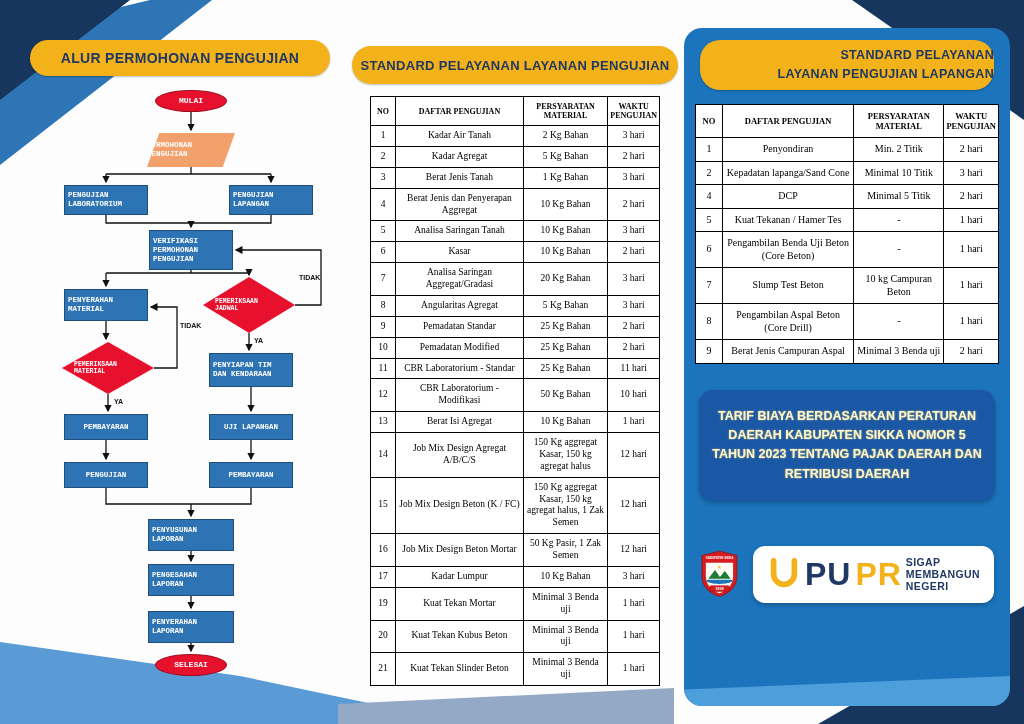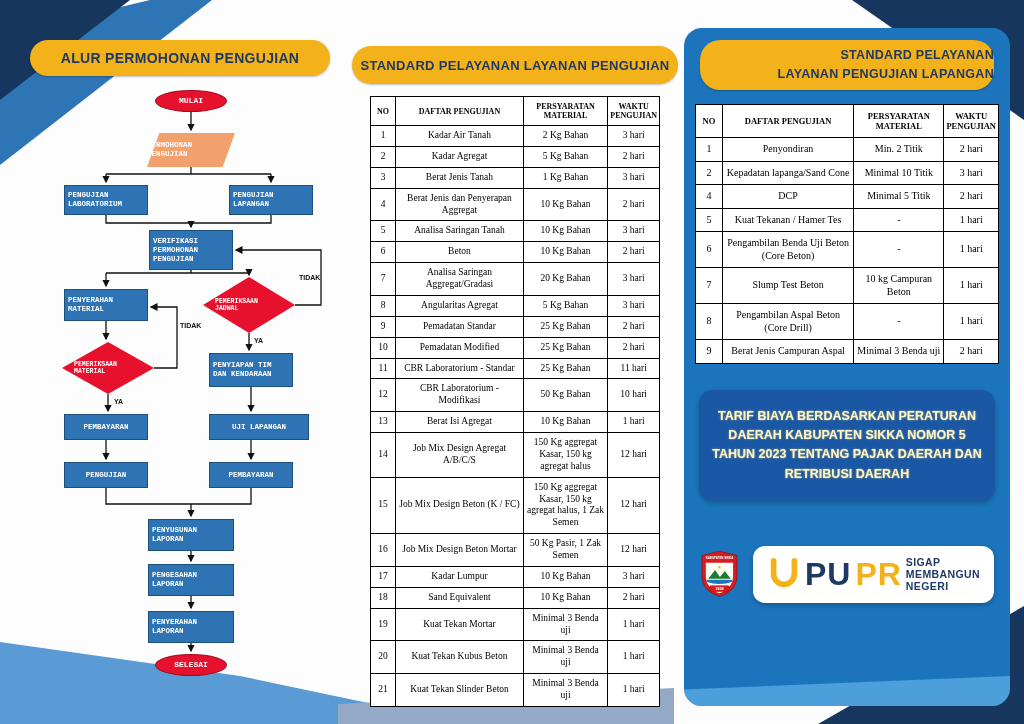--- a/index.html
+++ b/index.html
@@ -115,21 +115,21 @@
       <div class="node nellipse" style="left:136px;top:4px;width:72px;height:22px">MULAI</div>
       <div class="node npara" style="left:128px;top:47px;width:88px;height:34px">PERMOHONAN PENGUJIAN</div>
       <div class="node nbox" style="left:45px;top:99px;width:84px;height:30px">PENGUJIAN LABORATORIUM</div>
       <div class="node nbox" style="left:210px;top:99px;width:84px;height:30px">PENGUJIAN LAPANGAN</div>
       <div class="node nbox" style="left:130px;top:144px;width:84px;height:40px">VERIFIKASI PERMOHONAN PENGUJIAN</div>
       <div class="node nbox" style="left:45px;top:203px;width:84px;height:32px">PENYERAHAN MATERIAL</div>
       <div class="node ndiamond" style="left:184px;top:191px;width:92px;height:56px">PEMERIKSAAN JADWAL</div>
       <div class="node ndiamond" style="left:43px;top:256px;width:92px;height:52px">PEMERIKSAAN MATERIAL</div>
       <div class="node nbox" style="left:190px;top:267px;width:84px;height:34px">PENYIAPAN TIM DAN KENDARAAN</div>
       <div class="node nbox" style="left:45px;top:328px;width:84px;height:26px">PEMBAYARAN</div>
-      <div class="node nbox" style="left:190px;top:328px;width:100px;height:26px">UJI LAPANGAN</div>
+      <div class="node nbox" style="left:190px;top:328px;width:84px;height:26px">UJI LAPANGAN</div>
       <div class="node nbox" style="left:45px;top:376px;width:84px;height:26px">PENGUJIAN</div>
       <div class="node nbox" style="left:190px;top:376px;width:84px;height:26px">PEMBAYARAN</div>
       <div class="node nbox" style="left:129px;top:433px;width:86px;height:32px">PENYUSUNAN LAPORAN</div>
       <div class="node nbox" style="left:129px;top:478px;width:86px;height:32px">PENGESAHAN LAPORAN</div>
       <div class="node nbox" style="left:129px;top:525px;width:86px;height:32px">PENYERAHAN LAPORAN</div>
       <div class="node nellipse" style="left:136px;top:568px;width:72px;height:22px">SELESAI</div>
 
       <span class="dlabel" style="left:280px;top:188px">TIDAK</span>
       <span class="dlabel" style="left:235px;top:251px">YA</span>
       <span class="dlabel" style="left:161px;top:236px">TIDAK</span>
@@ -180,21 +180,21 @@
             <td>2 hari</td>
           </tr>
           <tr>
             <td>5</td>
             <td>Analisa Saringan Tanah</td>
             <td>10 Kg Bahan</td>
             <td>3 hari</td>
           </tr>
           <tr>
             <td>6</td>
-            <td>Beton</td>
+            <td>Kasar</td>
             <td>10 Kg Bahan</td>
             <td>2 hari</td>
           </tr>
           <tr>
             <td>7</td>
             <td>Analisa Saringan Aggregat/Gradasi</td>
             <td>20 Kg Bahan</td>
             <td>3 hari</td>
           </tr>
           <tr>
@@ -249,26 +249,20 @@
             <td>16</td>
             <td>Job Mix Design Beton Mortar</td>
             <td>50 Kg Pasir, 1 Zak Semen</td>
             <td>12 hari</td>
           </tr>
           <tr>
             <td>17</td>
             <td>Kadar Lumpur</td>
             <td>10 Kg Bahan</td>
             <td>3 hari</td>
-          </tr>
-          <tr>
-            <td>18</td>
-            <td>Sand Equivalent</td>
-            <td>10 Kg Bahan</td>
-            <td>2 hari</td>
           </tr>
           <tr>
             <td>19</td>
             <td>Kuat Tekan Mortar</td>
             <td>Minimal 3 Benda uji</td>
             <td>1 hari</td>
           </tr>
           <tr>
             <td>20</td>
             <td>Kuat Tekan Kubus Beton</td>

